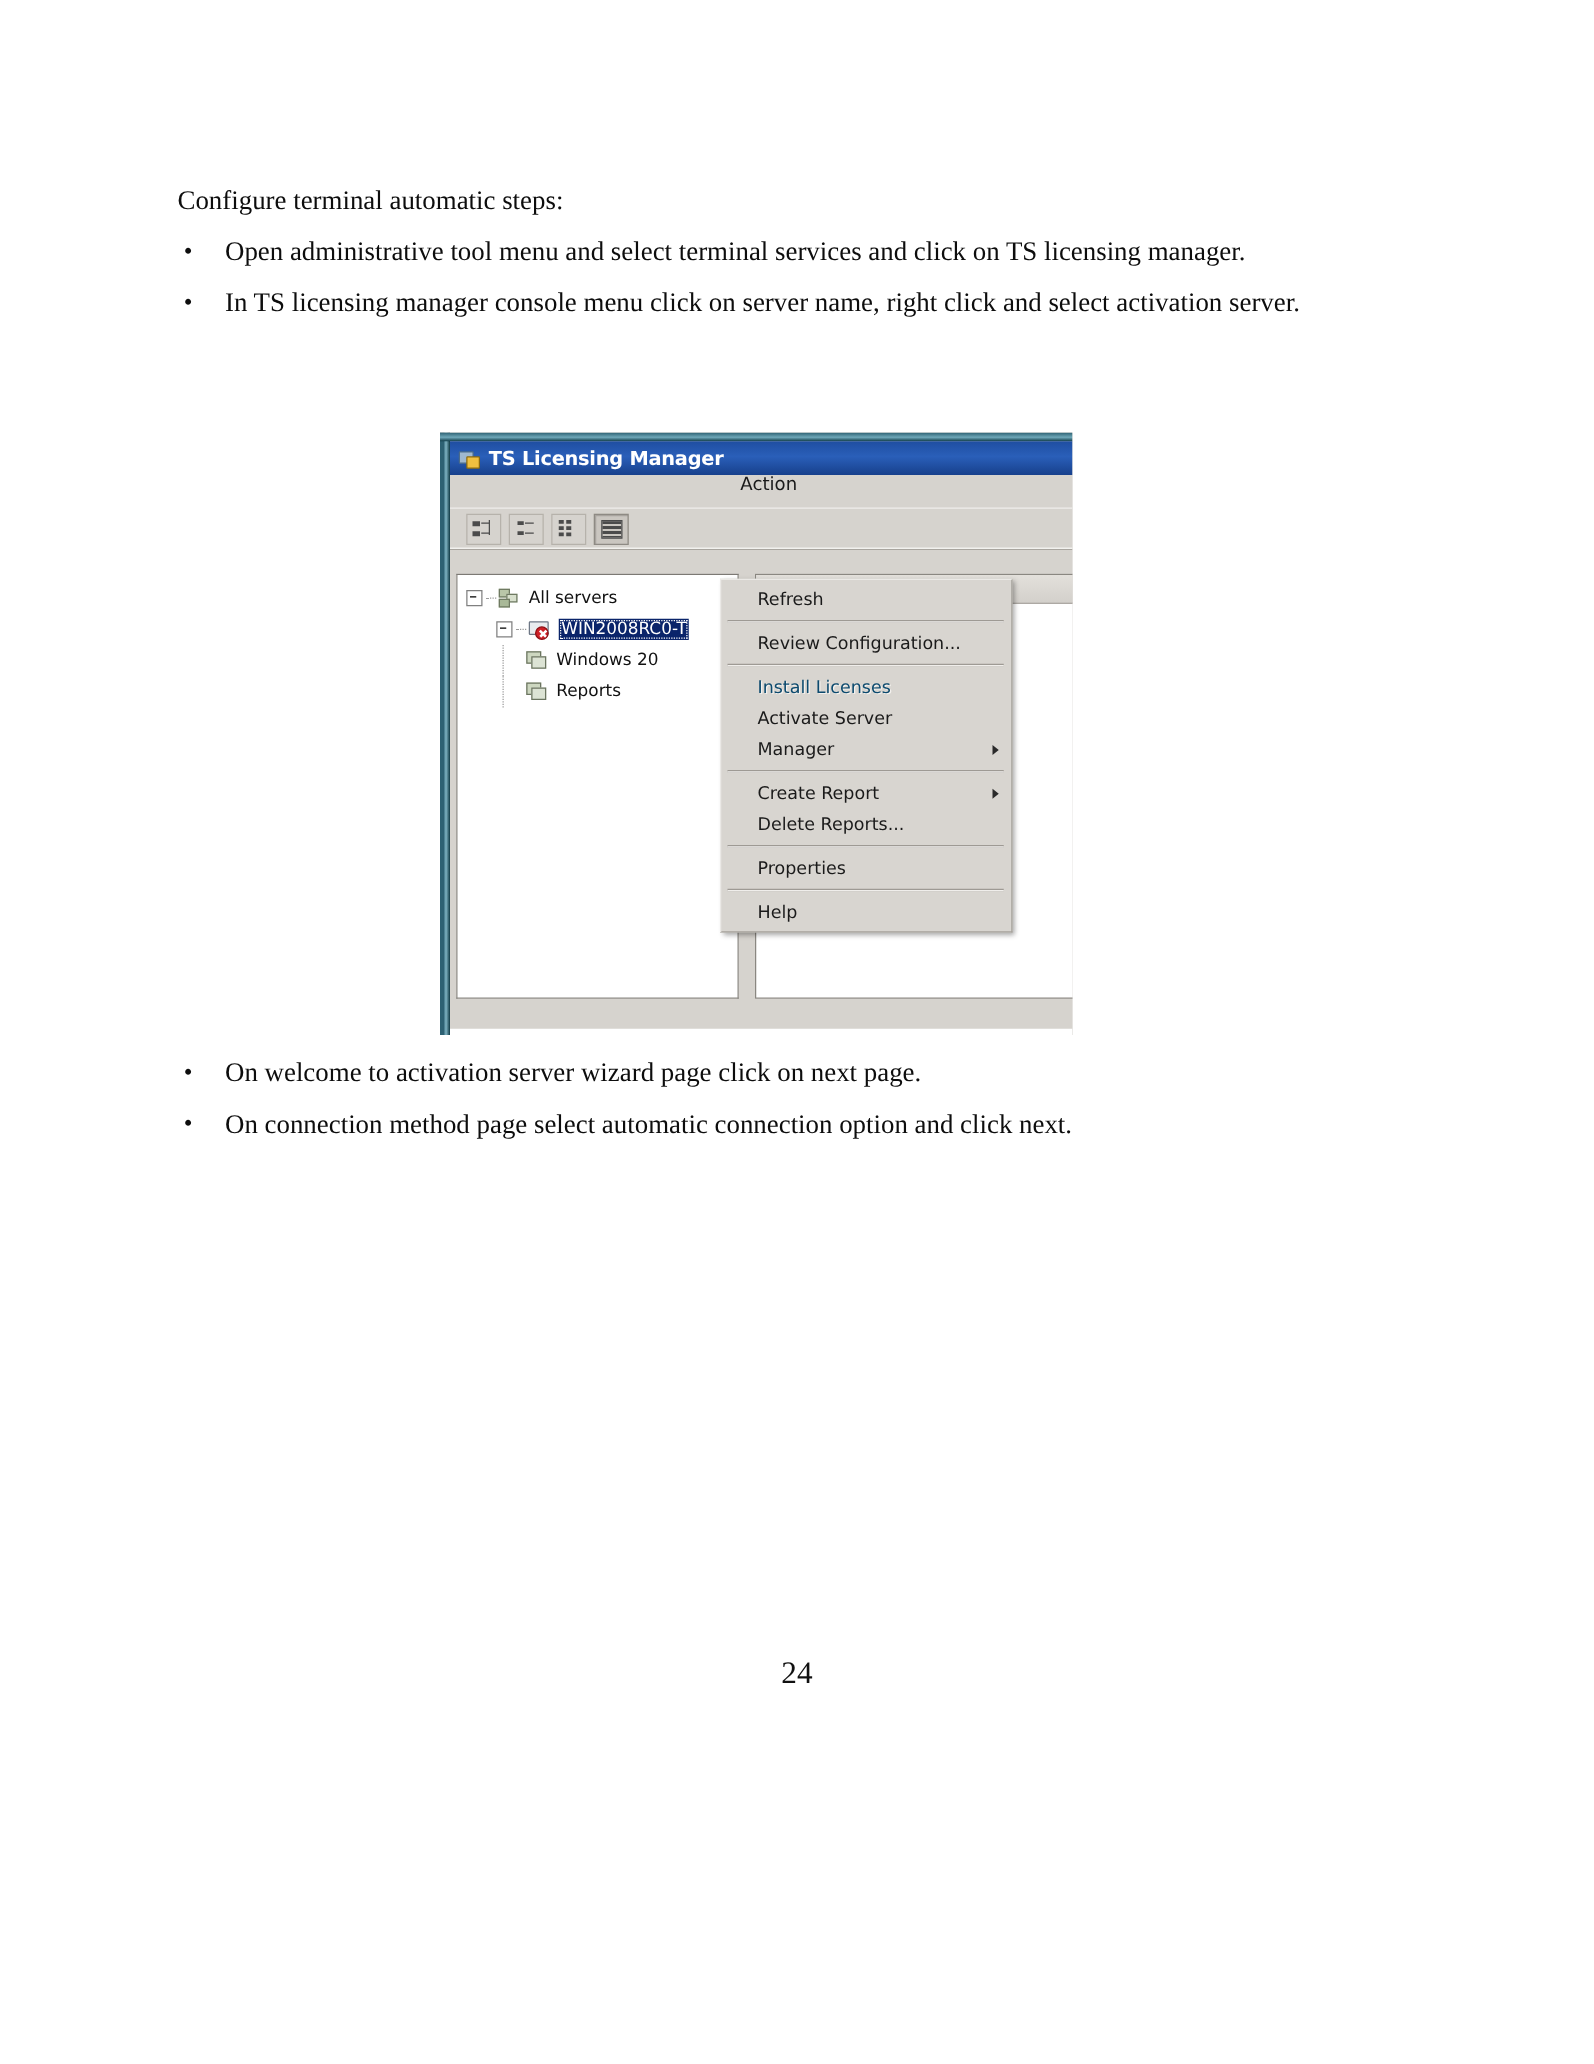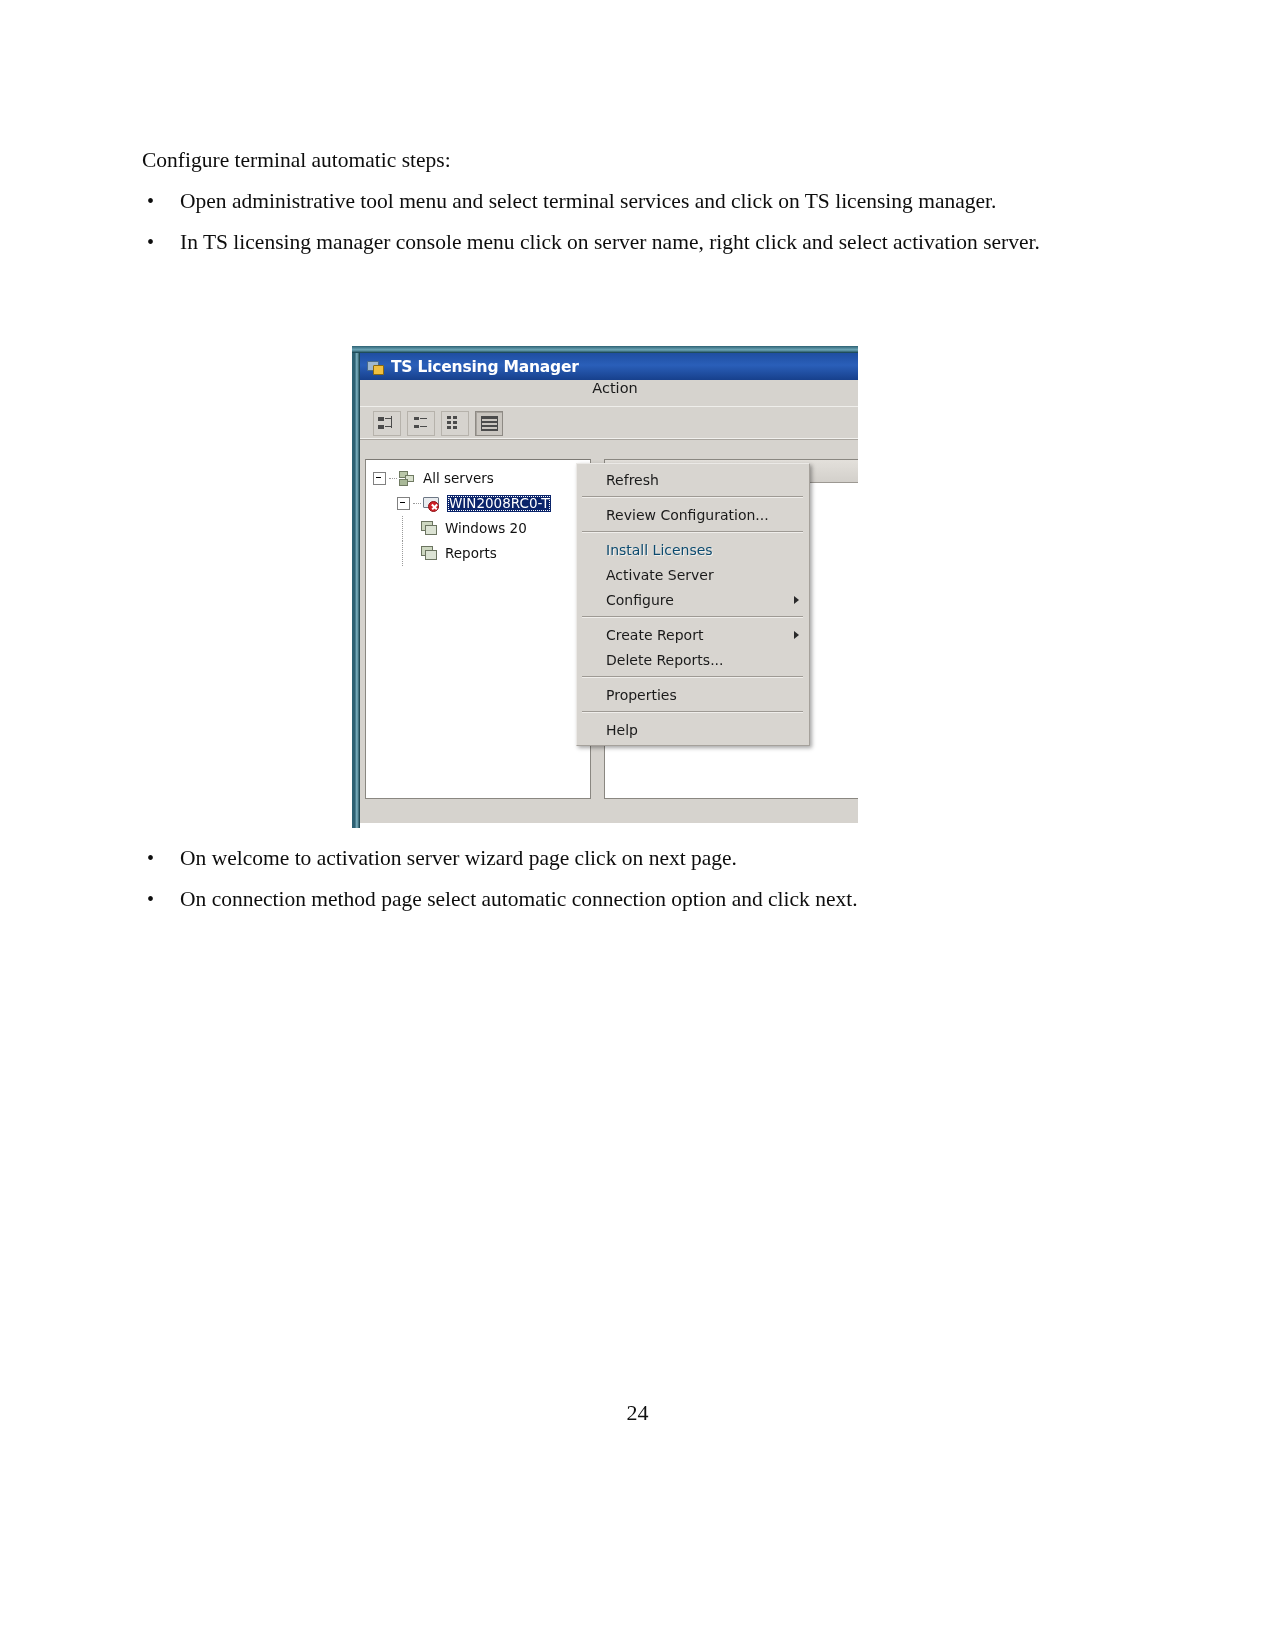--- a/index.html
+++ b/index.html
@@ -59,24 +59,24 @@
   }
   .justified {
     text-align: justify;
     text-align-last: left;
   }
 
   .page-number {
     position: absolute;
     left: 0;
     right: 0;
-    top: 1400px;
+    top: 1325px;
     text-align: center;
     font-family: "Liberation Serif", serif;
-    font-size: 22px;
+    font-size: 25px;
     color: #111;
   }
 
   
   .shot {
     position: absolute;
     left: 352px;
     top: 346px;
     width: 506px;
     height: 482px;
@@ -553,21 +553,21 @@
           <span>Review Configuration...</span>
         </div>
         <div class="ctx-sep"></div>
         <div class="ctx-item disabled">
           <span>Install Licenses</span>
         </div>
         <div class="ctx-item">
           <span>Activate Server</span>
         </div>
         <div class="ctx-item">
-          <span>Configure</span>
+          <span>Manager</span>
           <span class="ctx-arrow"></span>
         </div>
         <div class="ctx-sep"></div>
         <div class="ctx-item">
           <span>Create Report</span>
           <span class="ctx-arrow"></span>
         </div>
         <div class="ctx-item">
           <span>Delete Reports...</span>
         </div>

